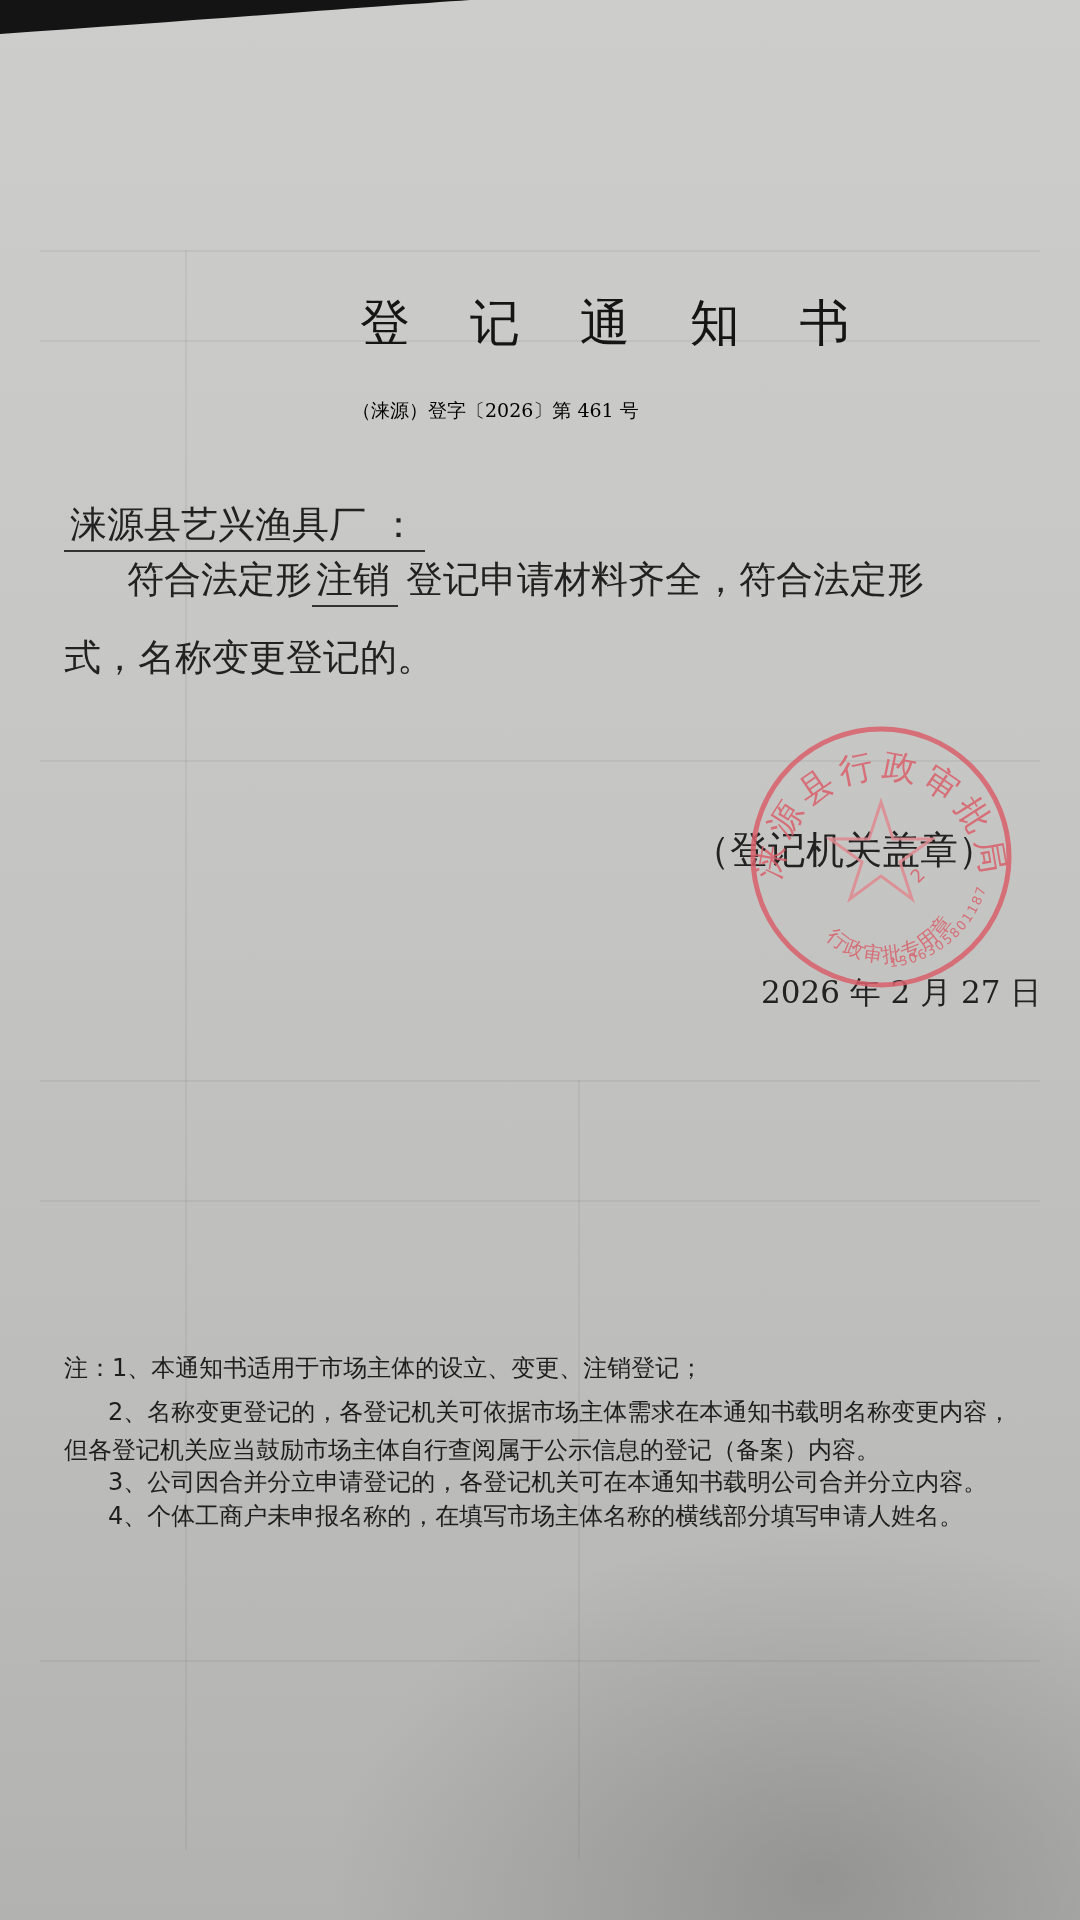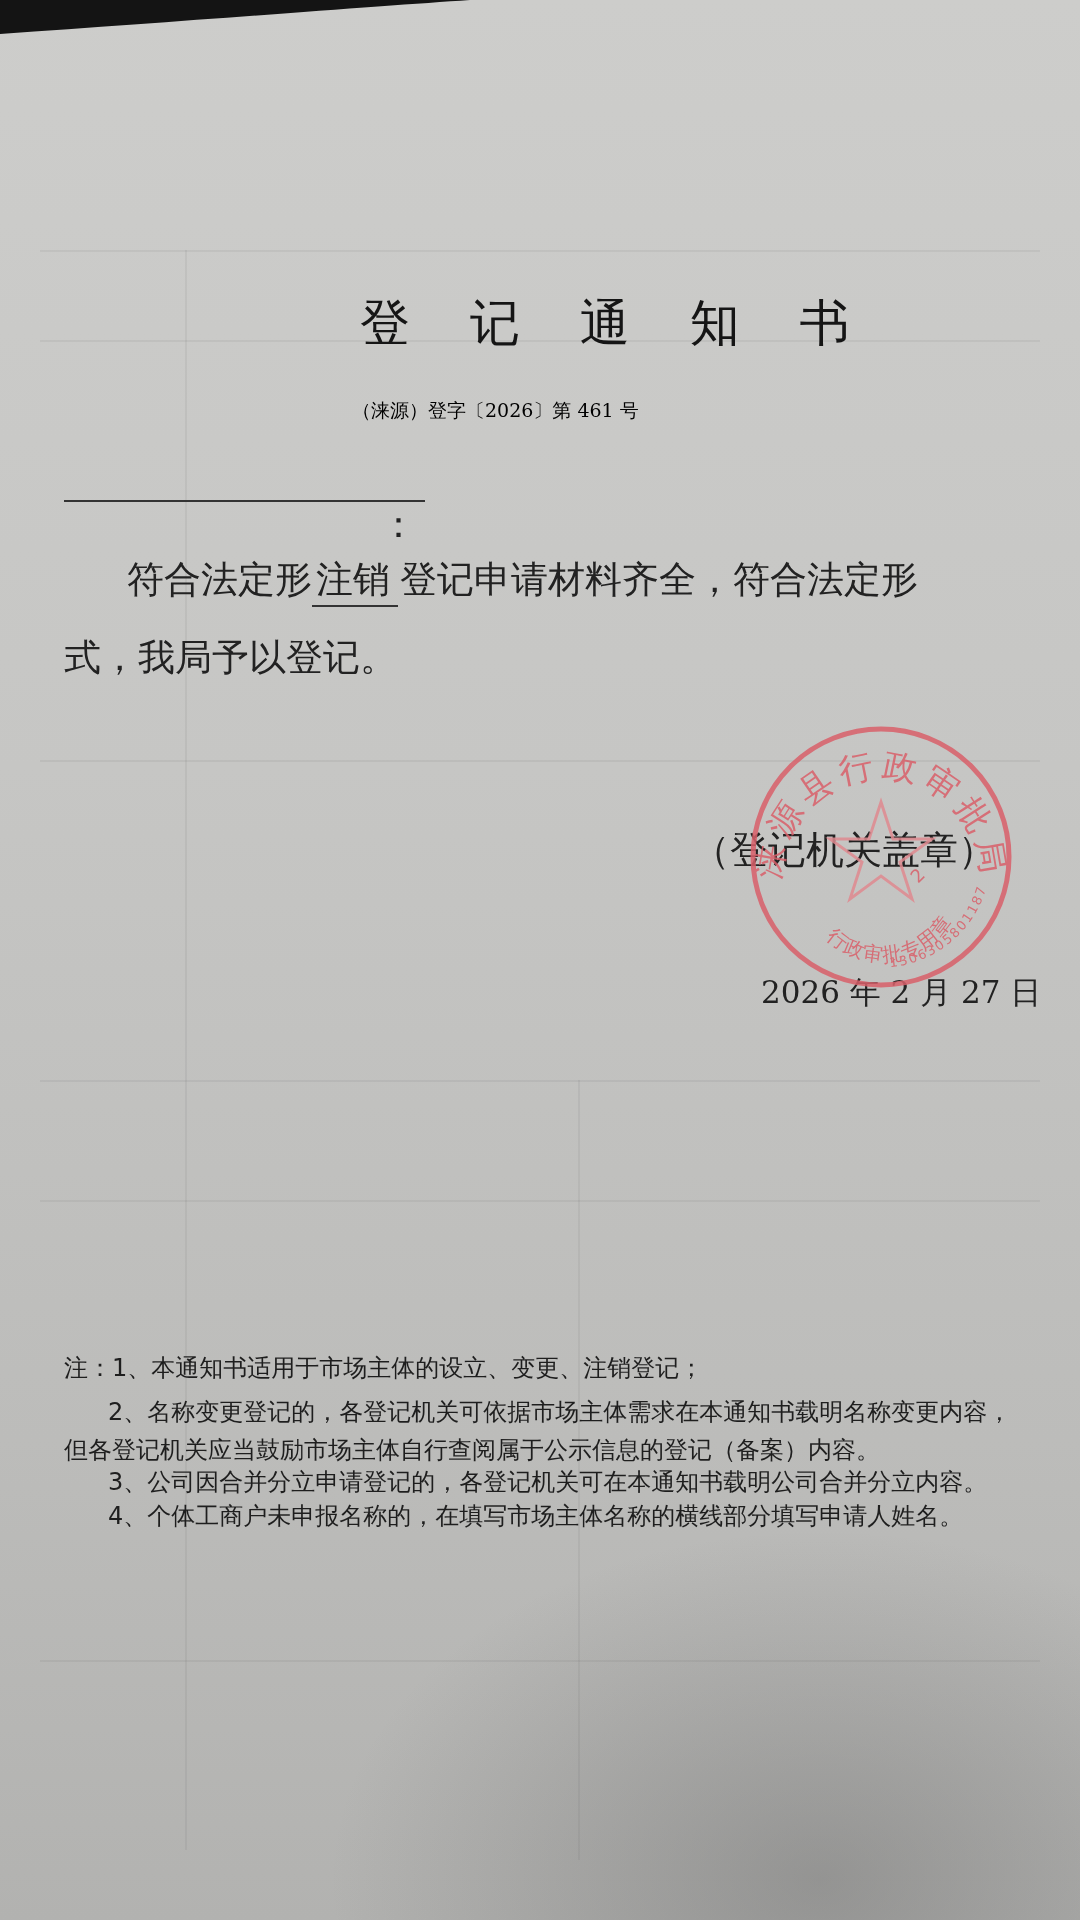--- a/index.html
+++ b/index.html
@@ -28,21 +28,21 @@
   .company-wrap {
     left:64px; top:500px; width:355px; border-bottom:2px solid #333;
     font-family:"DejaVu Sans",sans-serif; font-size:37px; color:#222; padding-left:6px;
   }
   .company-wrap .colon { position:absolute; right:8px; top:0; }
   .body-line {
     font-family:"DejaVu Sans",sans-serif; font-size:37px; color:#222;
   }
   .line1 { left:127px; top:555px; }
   .fill {
-    display:inline-block; border-bottom:2px solid #333; padding:0 8px 0 4px; margin-right:2px;
+    display:inline-block; border-bottom:2px solid #333; padding:0 8px 0 4px; margin-right:8px;
   }
   .line2 { left:64px; top:633px; }
   .seal-label { left:692px; top:825px; font-family:"DejaVu Sans",sans-serif; font-size:38px; color:#222; }
   .date { left:720px; top:972px; font-size:31px; color:#222;margin-left:41px; }
   .notes {
     font-family:"DejaVu Sans",sans-serif; font-size:24px; color:#1e1e1e;
   }
   .n1 { left:64px; top:1352px; }
   .n2 { left:108px; top:1396px; }
   .n2b { left:64px; top:1434px; }
@@ -67,27 +67,28 @@
   <div class="ghost-line" style="left:40px;top:1200px;width:1000px;height:2px;"></div>
   <div class="ghost-line" style="left:40px;top:1660px;width:1000px;height:2px;"></div>
   <div class="ghost-line" style="left:185px;top:250px;width:2px;height:1600px;"></div>
   <div class="ghost-line" style="left:578px;top:1080px;width:2px;height:780px;"></div>
 </div>
 
 <div class="abs title">登 记 通 知 书</div>
 <div class="abs docno">（涞源）登字〔2026〕第 461 号</div>
 
 <div class="abs company-wrap">
+  <span>涞源县艺兴渔具厂</span>
   <span class="colon">：</span>
 </div>
 
 <div class="abs body-line line1">
   <span>符合法定形</span><span class="fill">注销</span><span>登记申请材料齐全，符合法定形</span>
 </div>
-<div class="abs body-line line2">式，我局予以登记。</div>
+<div class="abs body-line line2">式，名称变更登记的。</div>
 
 <div class="abs seal-label">（登记机关盖章）</div>
 <div class="abs date">2026 年 2 月 27 日</div>
 
 <svg class="stamp" viewBox="0 0 266 266">
   <defs>
     <path id="arcTop" d="M 40 190 A 100 100 0 1 1 226 190"></path>
     <path id="arcBottom" d="M 62 190 A 80 80 0 0 0 214 170"></path>
   </defs>
   <circle cx="133" cy="133" r="128" fill="none" stroke="#d9606a" stroke-width="5"></circle>

